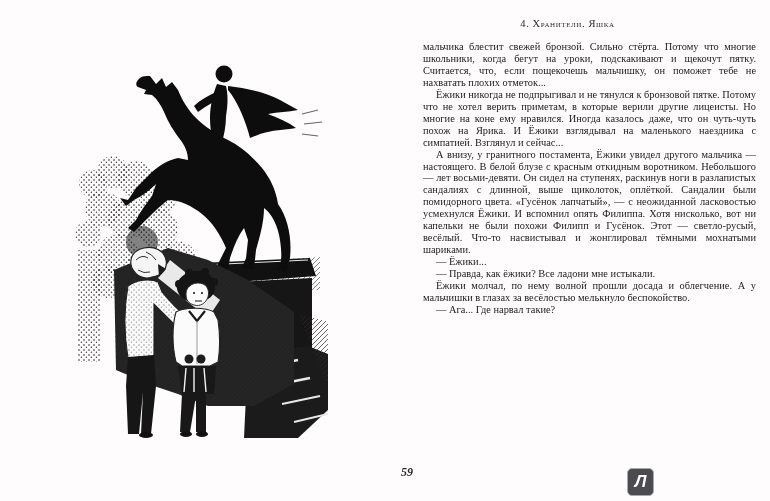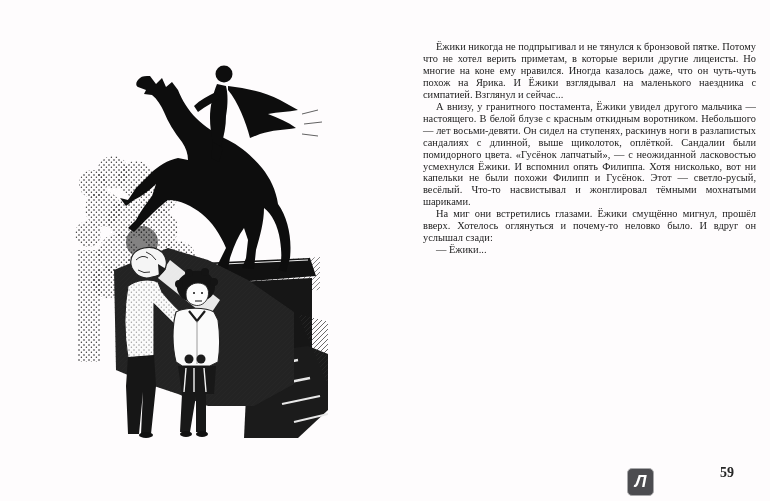--- a/index.html
+++ b/index.html
@@ -23,22 +23,22 @@
   }
   .text-column{
     position:absolute;left:3px;top:41px;width:333px;
     color:#1c1c1c;font-size:10.4px;line-height:11.95px;
     text-align:justify;hyphens:auto;-webkit-hyphens:auto;
   }
   .text-column p{margin:0;text-indent:13px;}
   .text-column p.no-indent{text-indent:0;}
   .folio{
     position:absolute;left:3px;top:465px;width:333px;
-    text-align:right;transform:translateX(-22px);
-    font-weight:bold;font-size:14px;color:#262626;
+    text-align:left;transform:translateX(-22px);
+    font-weight:bold;font-size:12px;color:#262626;font-style:italic;
   }
   
   .watermark{
     position:absolute;left:627px;top:468px;width:27px;height:28px;
     border-radius:5px;border:1px solid #a9a9ab;
     display:flex;align-items:center;justify-content:center;
     box-sizing:border-box;
   }
   .watermark span{
     font-family:"Liberation Sans", sans-serif;
@@ -176,25 +176,29 @@
         <circle cx="143" cy="305" r="4.5" fill="#1c1c1c"></circle>
         <path d="M120,312 L158,312 L156,340 L148,340 L148,378 L138,378 L138,342 L132,378 L122,378 L124,340 Z" fill="#181818"></path>
         <path d="M128,314 L126,338 M136,314 L136,338 M146,314 L148,338" stroke="#f2f2f2" stroke-width="1.4" fill="none"></path>
         <ellipse cx="128" cy="380" rx="6" ry="3" fill="#111"></ellipse>
         <ellipse cx="144" cy="380" rx="6" ry="3" fill="#111"></ellipse>
       </g>
     </svg>
   </div>
 
   <div class="right-page">
+    <div class="running-head">4. Хранители. Яшка</div>
     <div class="text-column">
+        <p class="no-indent">мальчика блестит свежей бронзой. Сильно стёрта. Потому что многие школьники, когда бегут на уроки, подскакивают и щекочут пятку. Считается, что, если пощекочешь мальчишку, он поможет тебе не нахватать плохих отметок...</p>
         <p>Ёжики никогда не подпрыгивал и не тянулся к бронзовой пятке. Потому что не хотел верить приметам, в которые верили другие лицеисты. Но многие на коне ему нравился. Иногда казалось даже, что он чуть-чуть похож на Ярика. И Ёжики взглядывал на маленького наездника с симпатией. Взглянул и сейчас...</p>
         <p>А внизу, у гранитного постамента, Ёжики увидел другого мальчика — настоящего. В белой блузе с красным откидным воротником. Небольшого — лет восьми-девяти. Он сидел на ступенях, раскинув ноги в разлапистых сандалиях с длинной, выше щиколоток, оплёткой. Сандалии были помидорного цвета. «Гусёнок лапчатый», — с неожиданной ласковостью усмехнулся Ёжики. И вспомнил опять Филиппа. Хотя нисколько, вот ни капельки не были похожи Филипп и Гусёнок. Этот — светло-русый, весёлый. Что-то насвистывал и жонглировал тёмными мохнатыми шариками.</p>
-        <p>На миг они встретились глазами. Ёжики смущённо мигнул, прошёл вверх. Хотелось оглянуться и почему-то неловко было. И вдруг он услышал сзади:</p>
         <p>— Ёжики...</p>
+        <p>— Правда, как ёжики? Все ладони мне истыкали.</p>
+        <p>Ёжики молчал, по нему волной прошли досада и облегчение. А у мальчишки в глазах за весёлостью мелькнуло беспокойство.</p>
+        <p>— Ага... Где нарвал такие?</p>
       </div>
     <div class="folio">59</div>
   </div>
 
   <div class="watermark" style="background: rgb(76, 76, 80);">
     <span style="color: rgb(255, 255, 255);">Л</span>
   </div>
 
 </div>
 

